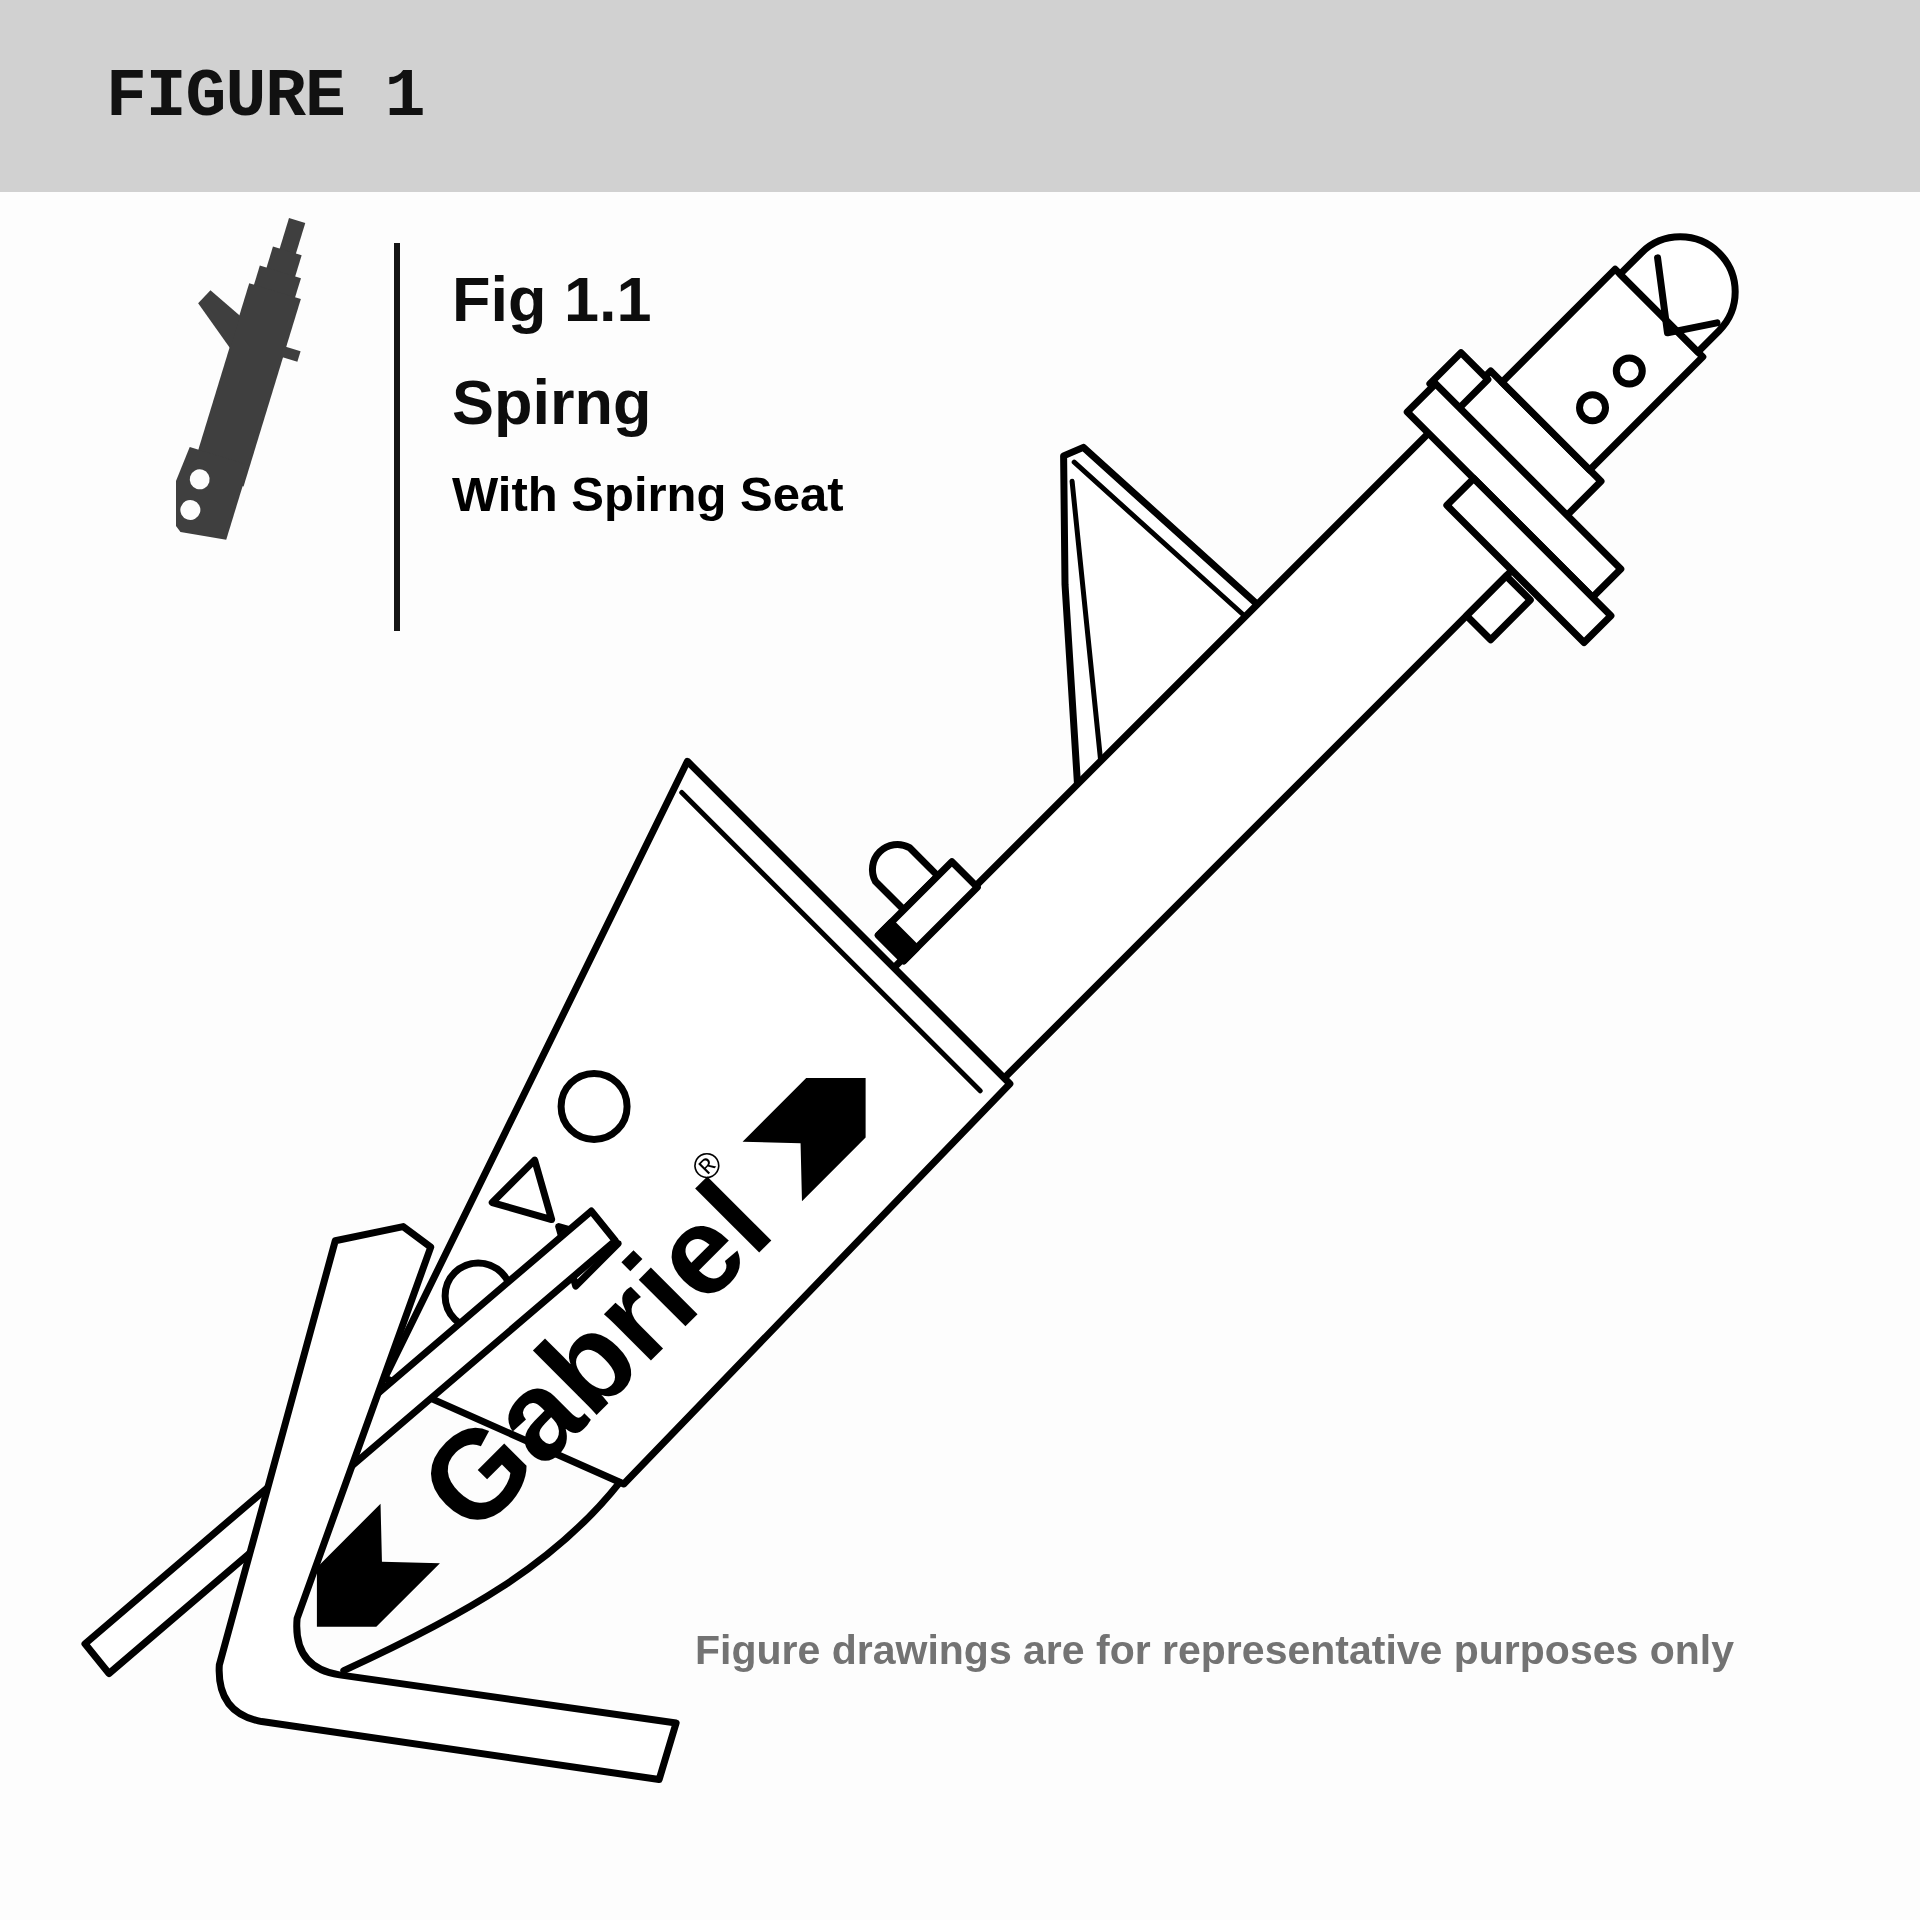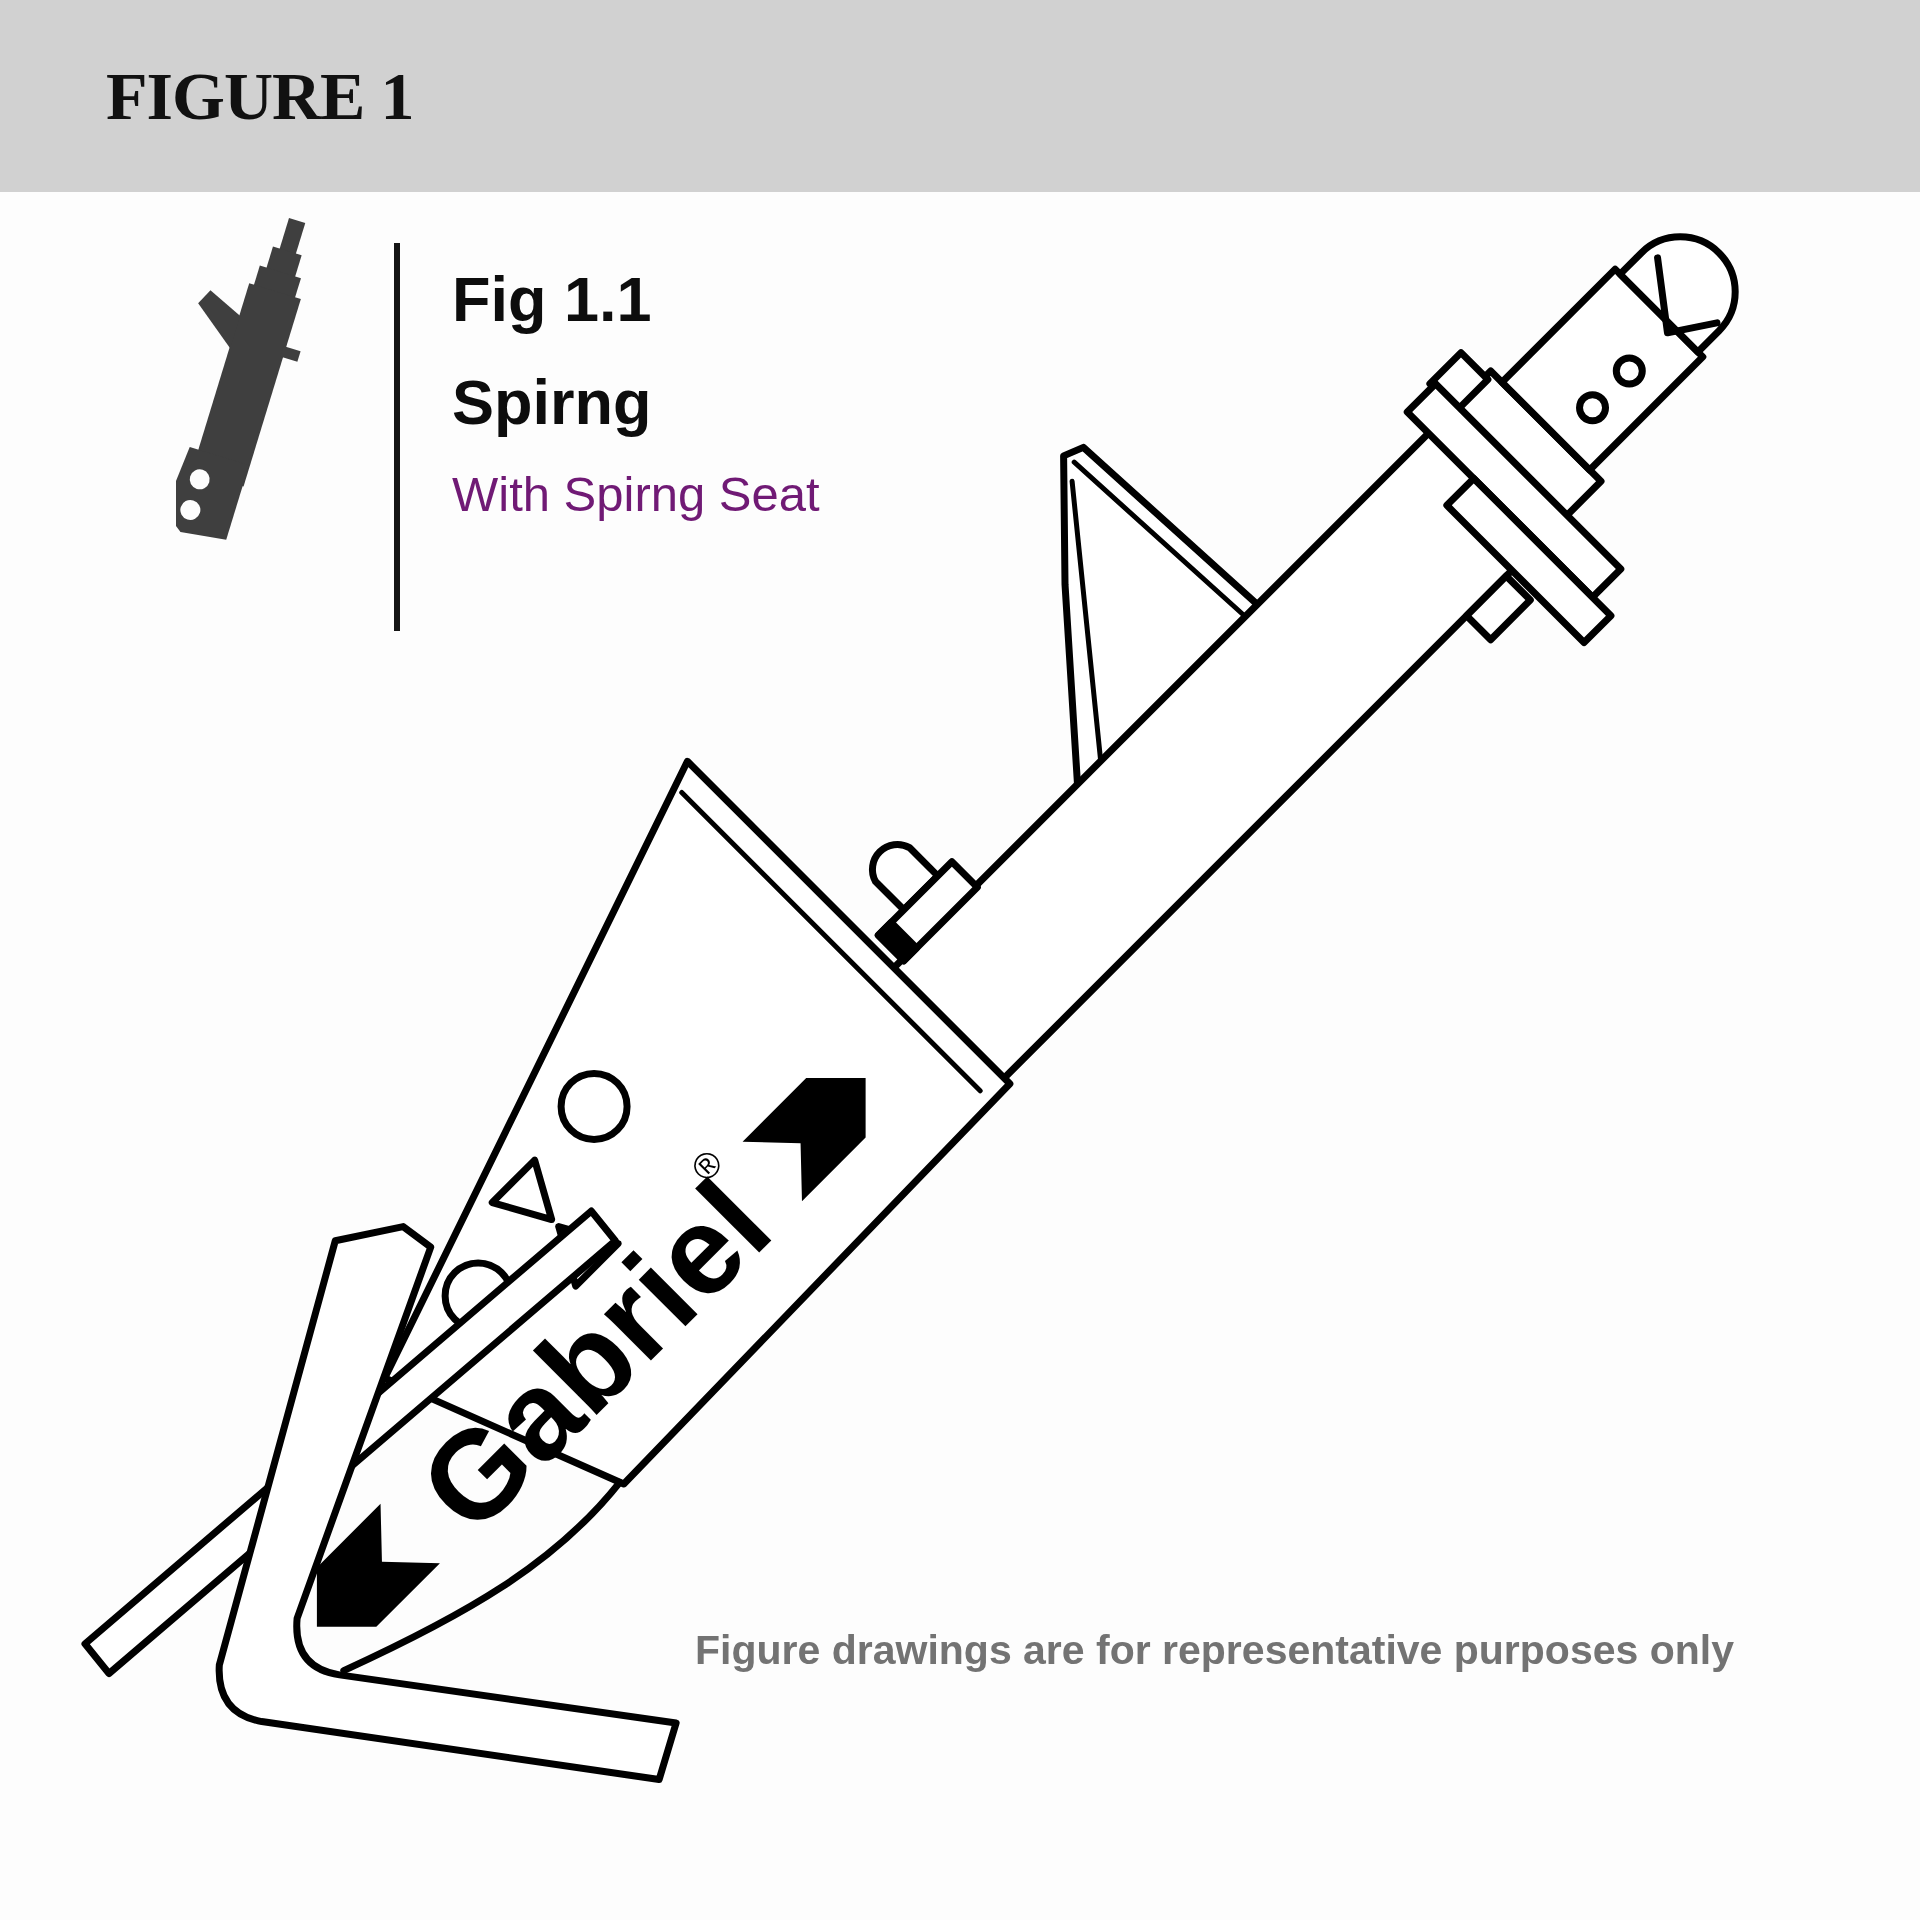--- a/index.html
+++ b/index.html
@@ -6,30 +6,30 @@
   body{
     width:1920px;height:1920px;position:relative;overflow:hidden;
     background:#fdfdfd;font-family:"Liberation Sans", sans-serif;
   }
   .banner{
     position:absolute;left:0;top:0;width:1920px;height:192px;
     background:#d1d1d1;display:flex;align-items:center;
   }
   .banner h1{
     margin:0 0 0 106px;font-size:68px;font-weight:800;letter-spacing:-1px;
-    color:#111;font-family:Liberation Serif, serif;text-align:right;
+    color:#111;font-family:Liberation Mono, monospace;text-align:right;
   }
   .info-block{position:absolute;left:0;top:0;}
   .icon-wrap{position:absolute;left:176px;top:210px;width:150px;height:340px;}
   .divider{position:absolute;left:394px;top:243px;width:6px;height:388px;background:#151515;}
   .fig-title{
     position:absolute;left:452px;top:248px;width:700px;color:#0d0d0d;
   }
   .fig-title .big{font-size:63px;font-weight:800;line-height:103px;letter-spacing:0px;}
-  .fig-title .sub{font-size:49px;font-weight:400;margin-top:12px;letter-spacing:0px;color:#701a75;}
+  .fig-title .sub{font-size:49px;font-weight:700;margin-top:12px;letter-spacing:0px;color:#000000;}
   .footer-note{
     position:absolute;right:186px;top:1620px;width:1200px;
     text-align:right;font-size:41px;font-weight:600;color:#737373;line-height:1.48;
   }
   .drawing-layer{position:absolute;left:0;top:0;width:1920px;height:1920px;}
   svg text.brand{
     font-family:"Liberation Sans", sans-serif;font-weight:700;
   }
 </style>
 </head>

